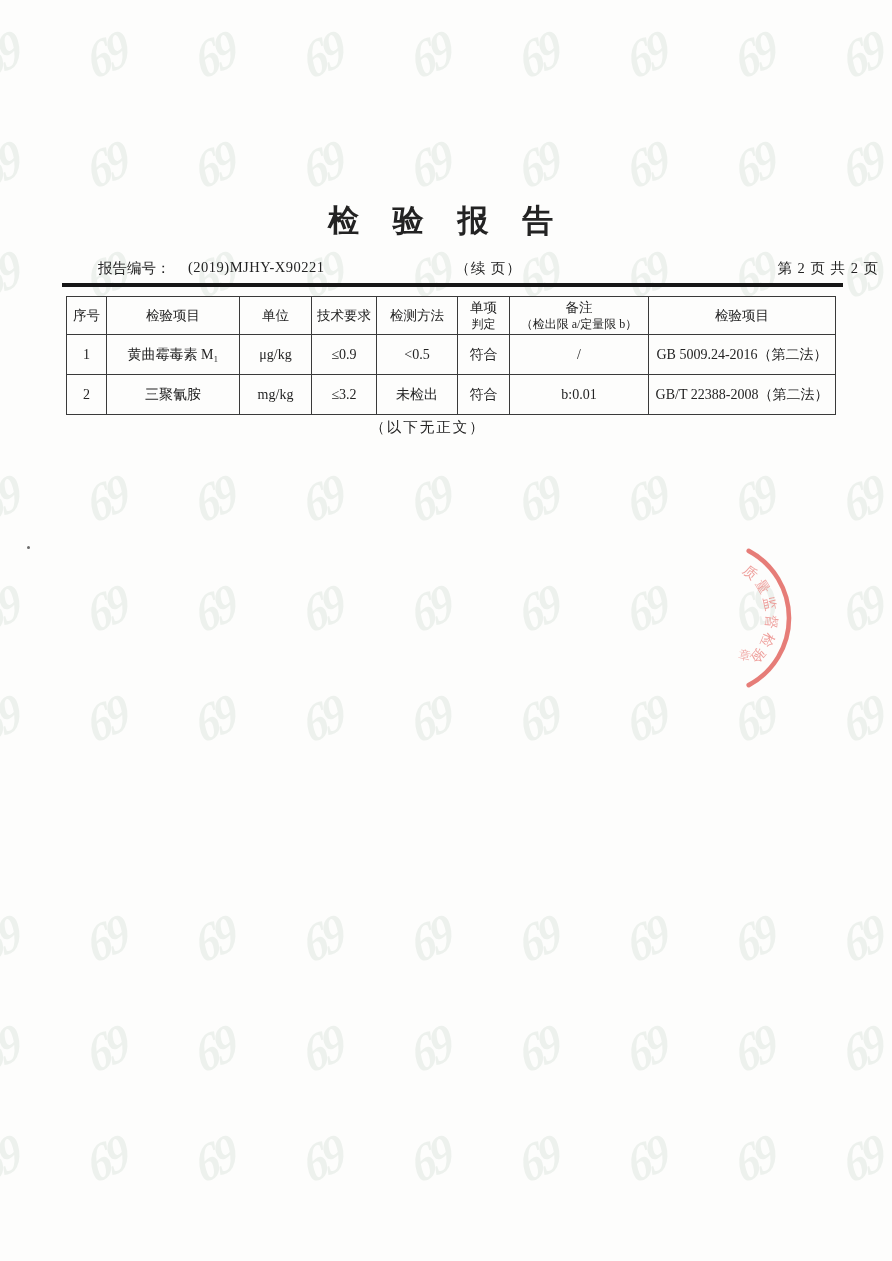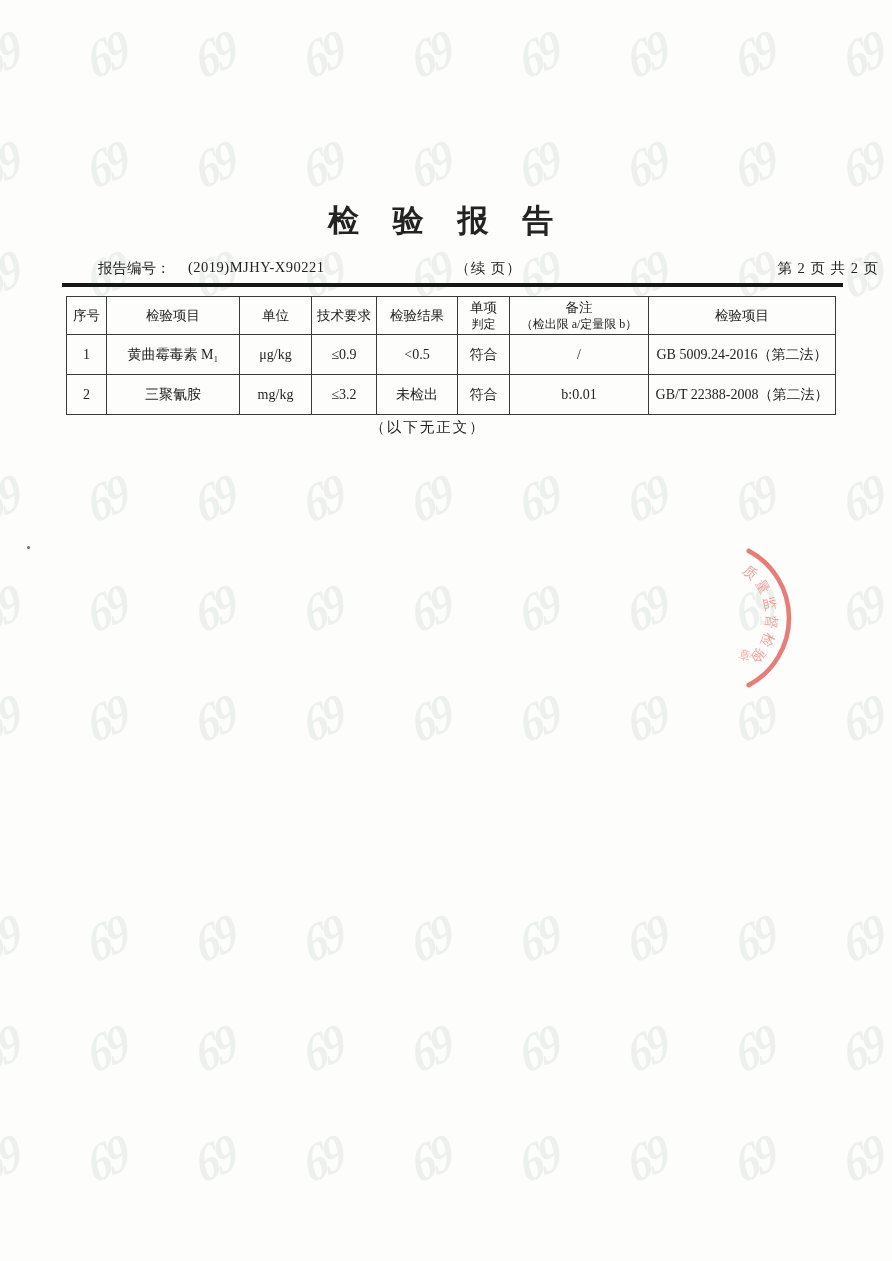--- a/index.html
+++ b/index.html
@@ -215,21 +215,21 @@
           <th>
             <div>检验项目</div>
           </th>
           <th>
             <div>单位</div>
           </th>
           <th>
             <div>技术要求</div>
           </th>
           <th>
-            <div>检验结果</div>
+            <div>检测方法</div>
           </th>
           <th>
             <div>单项</div>
             <div class="hdr-line2">判定</div>
           </th>
           <th>
             <div>备注</div>
             <div class="hdr-line2">（检出限 a/定量限 b）</div>
           </th>
           <th>

